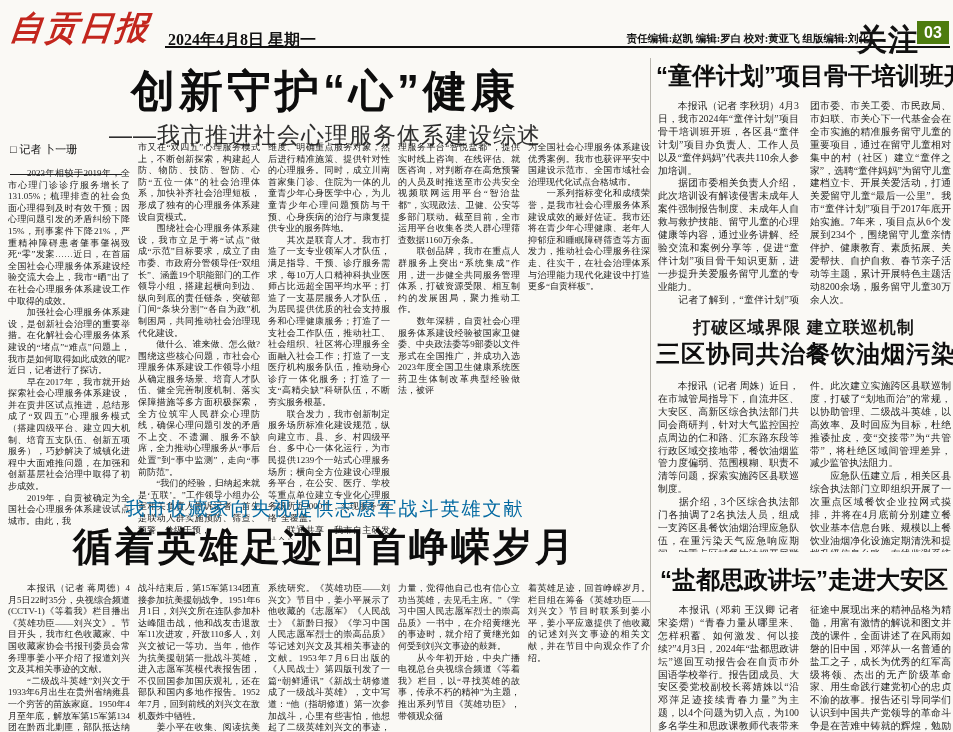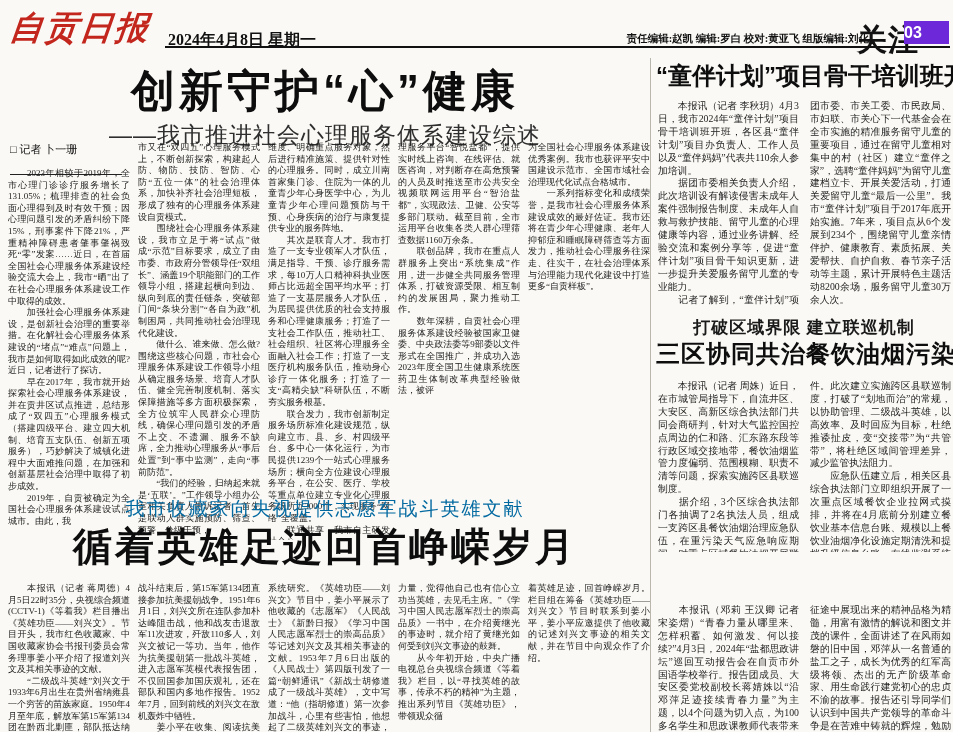--- a/index.html
+++ b/index.html
@@ -14,22 +14,22 @@
     position:absolute;left:10px;top:6px;width:150px;height:44px;
     font-family:"DejaVu Serif",serif;font-weight:bold;font-style:italic;
     font-size:33px;color:#c3261d;letter-spacing:2px;transform:skewX(-6deg);
     white-space:nowrap;
   }
   .m-date{position:absolute;left:168px;top:30px;font-size:16px;font-weight:bold;color:#111;white-space:nowrap;}
   .m-rule{position:absolute;left:165px;top:46px;width:785px;height:2px;background:#111;}
   .m-editors{position:absolute;right:84px;top:32px;font-size:10.5px;font-weight:bold;color:#111;white-space:nowrap;}
   .m-section{position:absolute;right:34px;top:20px;font-size:30px;font-weight:bold;color:#111;letter-spacing:1px;
     font-family:"Liberation Sans","DejaVu Sans",sans-serif;}
-  .m-pagenum{position:absolute;right:4px;top:21px;width:45px;height:23px;background:#6d28d9;color:#fff;
-    font-size:16px;font-weight:bold;text-align:left;line-height:23px;
+  .m-pagenum{position:absolute;right:4px;top:21px;width:32px;height:23px;background:#4d7c0f;color:#fff;
+    font-size:16px;font-weight:bold;text-align:center;line-height:23px;
     font-family:"Liberation Sans","DejaVu Sans",sans-serif;}
   
   .col{
     position:absolute;width:122px;font-size:9px;line-height:11.6px;
     text-align:justify;white-space:pre-line;overflow:hidden;color:#1c1c1c;
   }
   .scol{
     position:absolute;width:141px;font-size:9.8px;line-height:12.9px;
     text-align:justify;white-space:pre-line;overflow:hidden;color:#1c1c1c;
   }
@@ -104,17 +104,18 @@
 　　记者了解到，“童伴计划”项目是</div>
   <div class="scol" style="left:810px;top:100px;height:208px;">团市委、市关工委、市民政局、市妇联、市关心下一代基金会在全市实施的精准服务留守儿童的重要项目，通过在留守儿童相对集中的村（社区）建立“童伴之家”，选聘“童伴妈妈”为留守儿童建档立卡、开展关爱活动，打通关爱留守儿童“最后一公里”。我市“童伴计划”项目于2017年底开始实施。7年来，项目点从6个发展到234个，围绕留守儿童亲情伴护、健康教育、素质拓展、关爱帮扶、自护自救、春节亲子活动等主题，累计开展特色主题活动8200余场，服务留守儿童30万余人次。</div>
 
   <div class="kicker h-side2-kicker">打破区域界限 建立联巡机制</div>
   <div class="headline h-side2">三区协同共治餐饮油烟污染</div>
   <div class="scol" style="left:658px;top:380px;height:172px;">　　本报讯（记者 周姝）近日，在市城管局指导下，自流井区、大安区、高新区综合执法部门共同会商研判，针对大气监控国控点周边的仁和路、汇东路东段等行政区域交接地带，餐饮油烟监管力度偏弱、范围模糊、职责不清等问题，探索实施跨区县联巡制度。
 　　据介绍，3个区综合执法部门各抽调了2名执法人员，组成一支跨区县餐饮油烟治理应急队伍，在重污染天气应急响应期间，对重点区域餐饮油烟开展联合巡查，实现力量互补、信息互通，及时处置大气污染突发事</div>
   <div class="scol" style="left:810px;top:380px;height:172px;">件。此次建立实施跨区县联巡制度，打破了“划地而治”的常规，以协助管理、二级战斗英雄，以高效率、及时回应为目标，杜绝推诿扯皮，变“交接带”为“共管带”，将杜绝区域间管理差异，减少监管执法阻力。
 　　应急队伍建立后，相关区县综合执法部门立即组织开展了一次重点区域餐饮企业拉网式摸排，并将在4月底前分别建立餐饮业基本信息台账、规模以上餐饮业油烟净化设施定期清洗和提档升级信息台账、在线监测系统安装统计台账，为后期开展餐饮油烟治理示范区创建工作奠定基础。</div>
 
+  <div class="headline h-side3">“盐都思政讲坛”走进大安区</div>
   <div class="scol" style="left:658px;top:604px;height:128px;">　　本报讯（邓莉 王汉卿 记者 宋姿熠）“青春力量从哪里来、怎样积蓄、如何激发、何以接续?”4月3日，2024年“盐都思政讲坛”巡回互动报告会在自贡市外国语学校举行。报告团成员、大安区委党校副校长蒋婧姝以“沿邓萍足迹接续青春力量”为主题，以4个问题为切入点，为100多名学生和思政课教师代表带来了一场精彩的宣讲报告。
 　　宣讲中，蒋婧姝围绕这4个问题逐步阐述，带领师生们一起穿越历史的长河，追寻光辉的足迹。她以邓萍投身革命的经历为线索，以邓萍在长</div>
   <div class="scol" style="left:810px;top:604px;height:128px;">征途中展现出来的精神品格为精髓，用富有激情的解说和图文并茂的课件，全面讲述了在风雨如磐的旧中国，邓萍从一名普通的盐工之子，成长为优秀的红军高级将领、杰出的无产阶级革命家、用生命践行建党初心的忠贞不渝的故事。报告还引导同学们认识到中国共产党领导的革命斗争是在苦难中铸就的辉煌，勉励同学们珍惜当下美好光阴，学好知识、练就本领，在青春的赛道上奋力奔跑，用青春的力量实现民族复兴的中国梦，用青春的奋斗创造出一个更加美好、更加强大的中国。</div>
 
 </div>
 
 </body></html>

